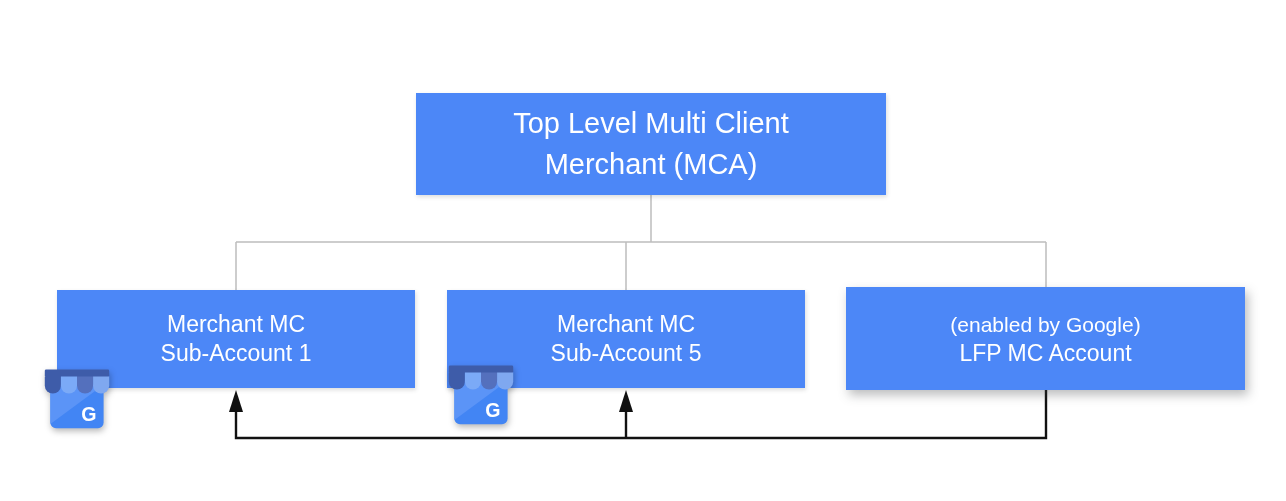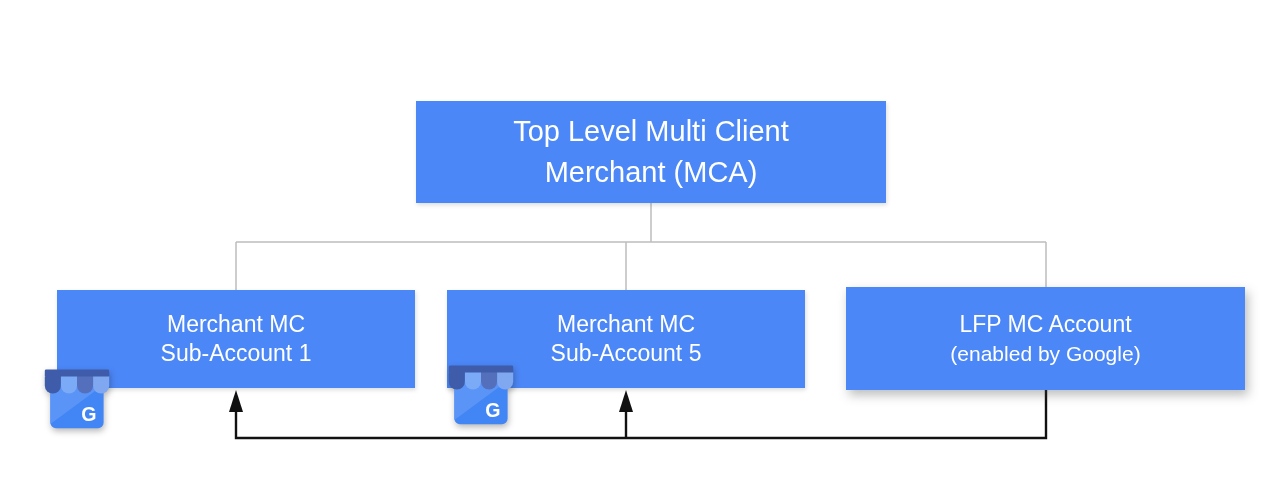--- a/index.html
+++ b/index.html
@@ -21,21 +21,21 @@
     flex-direction: column;
     align-items: center;
     justify-content: center;
     text-align: center;
     box-shadow: 1px 2px 4px rgba(60,64,67,0.18);
   }
   .node .line { display: block; }
 
   .node-mca {
     left: 416px; top: 93px; width: 470px; height: 102px;
-    font-size: 29px; line-height: 41px; margin-top: 8px;
+    font-size: 29px; line-height: 41px;
   }
   .node-sub1 { left: 57px;  top: 290px; width: 358px; height: 98px;
     font-size: 23px; line-height: 29px; }
   .node-sub2 { left: 447px; top: 290px; width: 358px; height: 98px;
     font-size: 23px; line-height: 29px; }
   .node-lfp  { left: 846px; top: 287px; width: 399px; height: 103px;
     font-size: 23px; line-height: 29px;
     box-shadow: 3px 5px 10px rgba(60,64,67,0.35); }
   .node-lfp .line2 { font-size: 21px; }
 
@@ -100,22 +100,22 @@
     <span class="line line1">Merchant MC</span>
     <span class="line line2">Sub-Account 1</span>
   </div>
 
   <div class="node node-sub2">
     <span class="line line1">Merchant MC</span>
     <span class="line line2">Sub-Account 5</span>
   </div>
 
   <div class="node node-lfp">
+    <span class="line line2">(enabled by Google)</span>
     <span class="line line1">LFP MC Account</span>
-    <span class="line line2">(enabled by Google)</span>
   </div>
 
   <div class="gmb-icon gmb-icon-1">
     <svg viewBox="0 0 100 90" width="70" height="63" xmlns="http://www.w3.org/2000/svg">
       <path class="store-body" d="M12,24 h76 v54 a8,8 0 0 1 -8,8 h-60 a8,8 0 0 1 -8,-8 z"></path>
       <polygon class="store-fold" points="12,24 88,24 12,80"></polygon>
       <rect class="awning-band" x="4" y="2" width="92" height="11" rx="2"></rect>
       <path class="stripe-dark" d="M4,12 h23 v13 a11.5,11.5 0 0 1 -23,0 z"></path>
       <path class="stripe-light" d="M27,12 h23 v13 a11.5,11.5 0 0 1 -23,0 z"></path>
       <path class="stripe-med" d="M50,12 h23 v13 a11.5,11.5 0 0 1 -23,0 z"></path>

